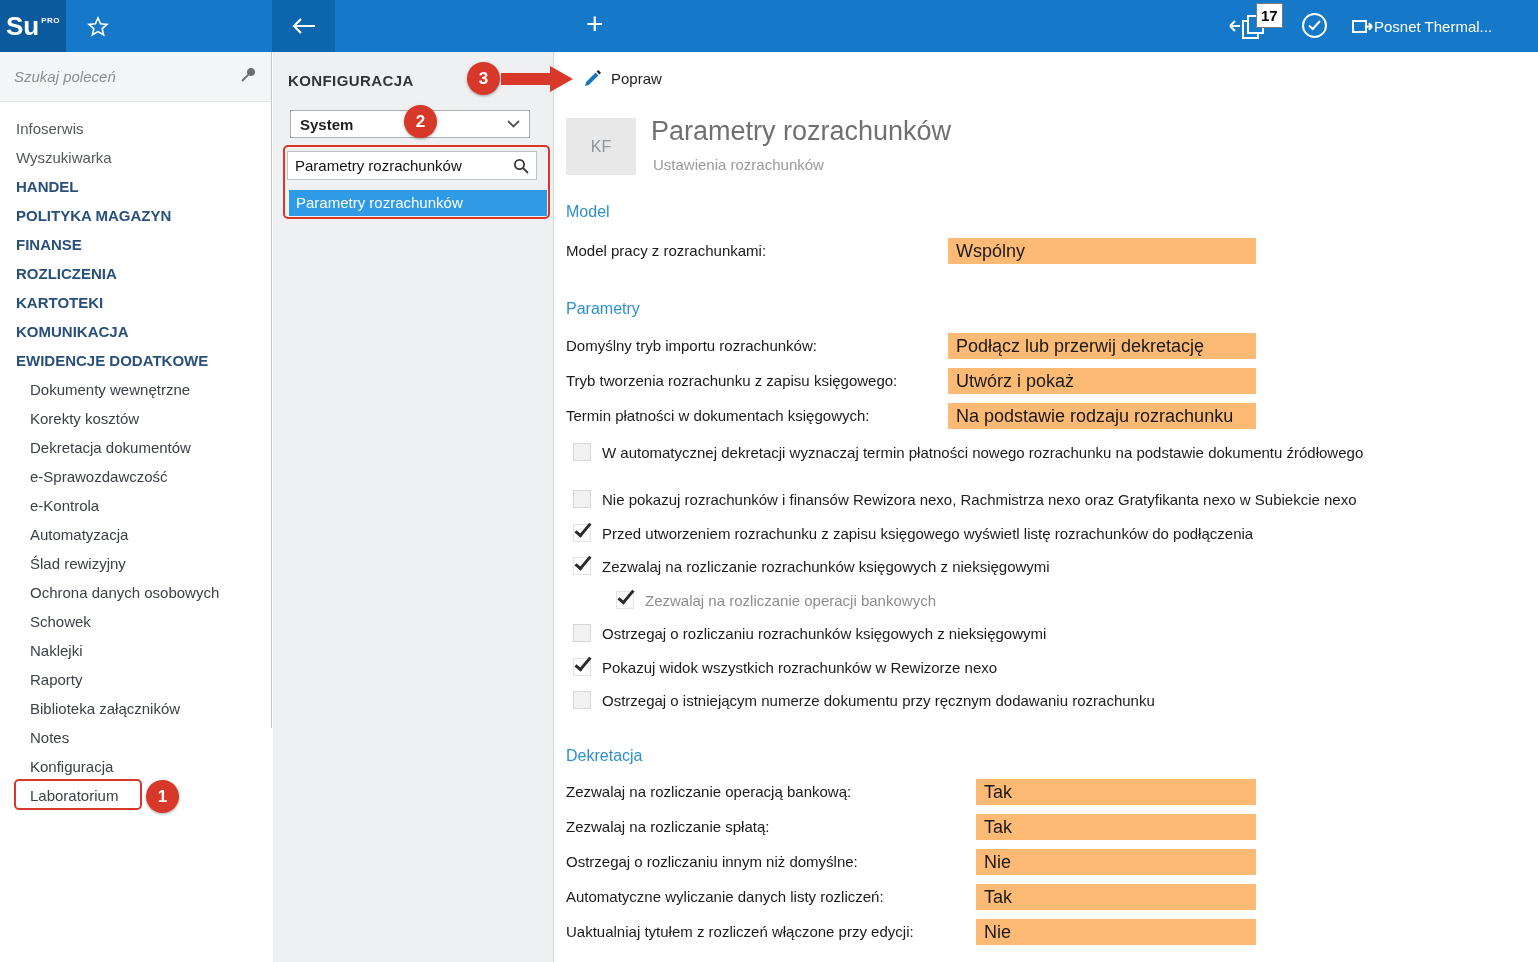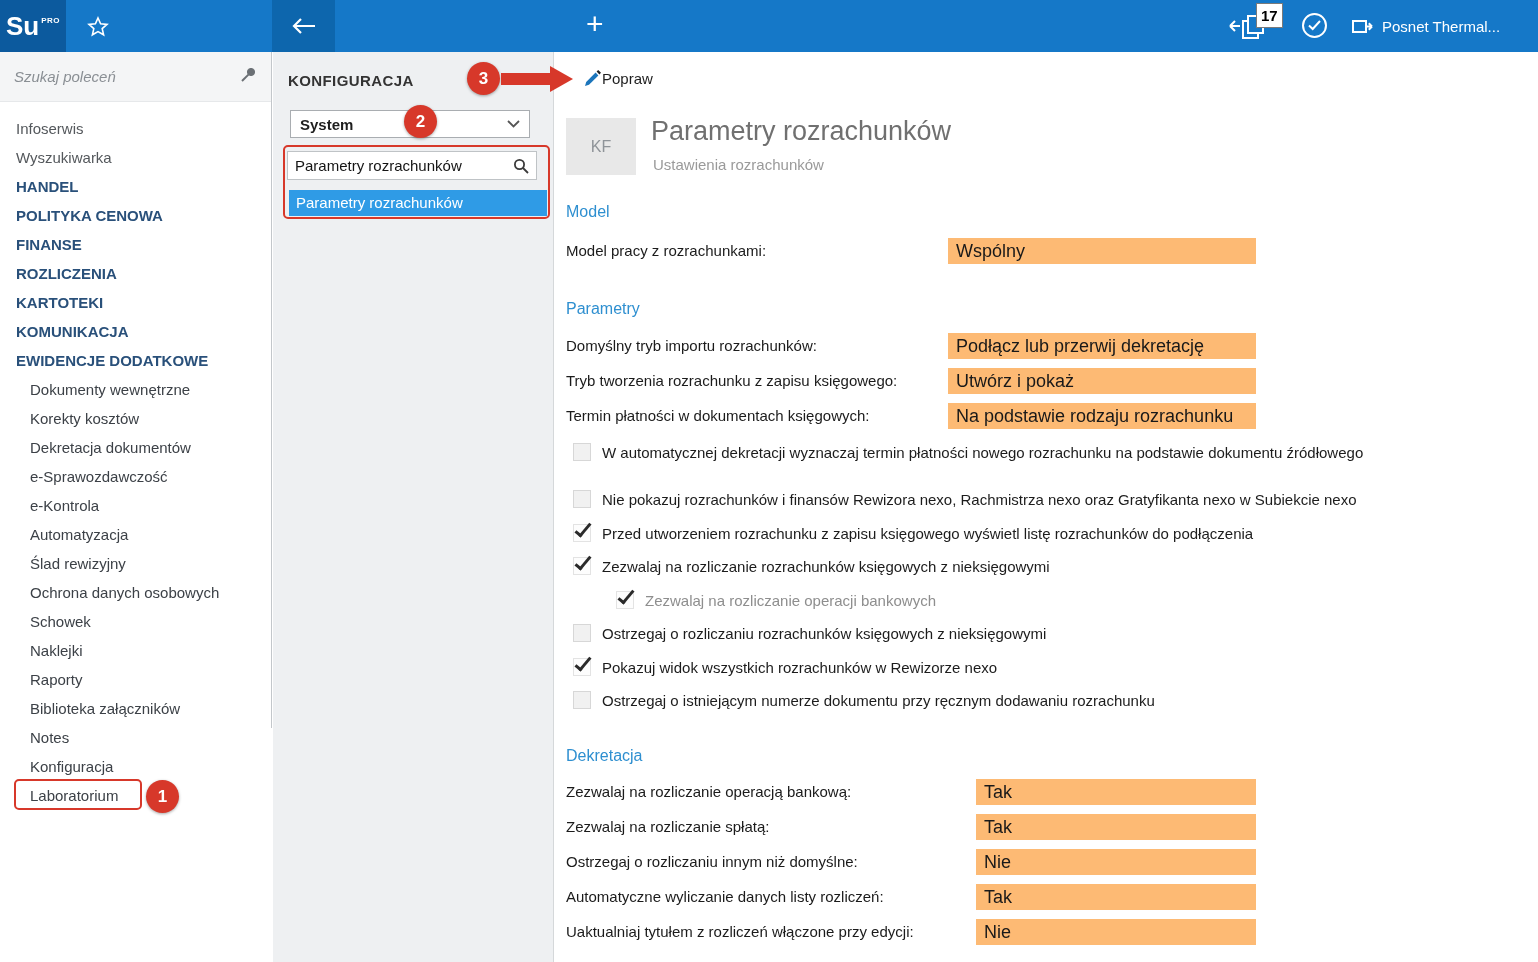--- a/index.html
+++ b/index.html
@@ -10,21 +10,21 @@
   .logo{position:absolute;left:0;top:0;width:66px;height:52px;background:#0c5a9e;color:#fff;display:flex;align-items:center;justify-content:center;font-weight:bold}
   .logo .su{font-size:26px}
   .logo .pro{font-size:8px;margin:-12px 0 0 2px;letter-spacing:.5px}
   .star-btn{position:absolute;left:86px;top:15px;width:24px;height:24px;cursor:pointer}
   .back-btn{position:absolute;left:272px;top:0;width:63px;height:52px;background:#0d66ad;display:flex;align-items:center;justify-content:center;cursor:pointer}
   .tab{position:absolute;left:335px;top:0;width:230px;height:52px;background:#fff;color:#151515;font-size:16px;display:flex;align-items:center;justify-content:center;cursor:default}
   .plus-btn{position:absolute;left:586px;top:7px;color:#fff;font-size:30px;font-weight:300;cursor:pointer}
   .win-stack{position:absolute;left:1226px;top:9px;width:62px;height:36px}
   .badge17{position:absolute;left:1256px;top:3px;min-width:26px;height:25px;background:#fff;border:1px solid #7a7a7a;color:#000;font-size:15px;font-weight:bold;display:flex;align-items:center;justify-content:center;padding:0 4px}
   .check-circle{position:absolute;left:1302px;top:13px;width:25px;height:25px;border:2px solid #fff;border-radius:50%;display:flex;align-items:center;justify-content:center;cursor:pointer}
-  .device{position:absolute;left:1352px;top:0;height:52px;display:flex;align-items:center;gap:8px;color:#fff;font-size:15px;cursor:pointer}
+  .device{position:absolute;left:1352px;top:0;height:52px;display:flex;align-items:center;color:#fff;font-size:15px;cursor:pointer}
 
   
   .sidebar{position:absolute;left:0;top:52px;width:272px;height:676px;background:#fff;border-right:1px solid #c3c7cb}
   .sb-search{height:50px;background:#f4f5f6;border-bottom:1px solid #e6e8ea;display:flex;align-items:center;padding:0 14px;cursor:text}
   .sb-search-text{color:#8a8f94;font-style:italic;font-size:15px}
   .sb-pin{margin-left:auto}
   .menu{list-style:none;margin-top:12px;font-size:15px}
   .menu li{height:29px;line-height:29px;padding-left:16px;white-space:nowrap;cursor:pointer}
   .menu li.normal{color:#54585c}
   .menu li.cat{color:#29507a;font-weight:bold}
@@ -34,21 +34,21 @@
   .config-panel{position:absolute;left:273px;top:52px;width:281px;height:910px;background:#eef0f2;border-right:1px solid #d5d8da}
   .panel-title{position:absolute;left:15px;top:20px;font-size:15px;font-weight:bold;color:#333;letter-spacing:.4px}
   .dropdown{position:absolute;left:17px;top:58px;width:240px;height:28px;background:#fff;border:1px solid #a9adb1;display:flex;align-items:center;padding:0 9px;font-size:15px;font-weight:bold;color:#1e1e1e;cursor:pointer}
   .dropdown .chev{margin-left:auto}
   .search-box{position:absolute;left:14px;top:99px;width:250px;height:29px;background:#fff;border:1px solid #bfc3c6;display:flex;align-items:center;padding:0 7px;font-size:15px;color:#141414;cursor:text}
   .search-box .mag{margin-left:auto}
   .selected-item{position:absolute;left:16px;top:138px;width:258px;height:26px;background:#2f9be6;color:#fff;font-size:15px;line-height:26px;padding-left:7px;cursor:pointer}
 
   
   .toolbar{position:absolute;left:554px;top:52px;width:984px;height:52px;background:#fff;display:flex;align-items:center}
-  .popraw{display:flex;align-items:center;margin-left:29px;font-size:15px;color:#1e1e1e;cursor:pointer}
+  .popraw{display:flex;align-items:center;gap:9px;margin-left:29px;font-size:15px;color:#1e1e1e;cursor:pointer}
 
   
   .main{position:absolute;left:554px;top:104px;width:984px;height:858px;background:#fff}
   .kf-box{position:absolute;left:12px;top:14px;width:70px;height:57px;background:#e8e8e8;color:#8f9499;font-size:16px;display:flex;align-items:center;justify-content:center}
   .main-title{position:absolute;left:97px;top:12px;font-size:27px;color:#707070;white-space:nowrap}
   .main-subtitle{position:absolute;left:99px;top:52px;font-size:15px;color:#9a9a9a}
   .sect{position:absolute;left:12px;font-size:16px;color:#2e8fd0}
   .flabel{position:absolute;left:12px;font-size:15px;color:#1b1b1b;line-height:26px;white-space:nowrap}
   .field{position:absolute;background:#fdba74;height:26px;line-height:26px;padding:0 8px;font-size:18px;color:#191919;cursor:pointer;white-space:nowrap;overflow:hidden}
   .field.p{left:394px;width:308px}
@@ -117,21 +117,21 @@
             <circle cx="11" cy="6" r="3.6"></circle>
             <line x1="8.4" y1="8.6" x2="2" y2="15" stroke-width="2"></line>
           </g>
         </svg>
     </span>
   </div>
   <ul class="menu">
     <li class="normal">Infoserwis</li>
     <li class="normal">Wyszukiwarka</li>
     <li class="cat">HANDEL</li>
-    <li class="cat">POLITYKA CENOWA</li>
+    <li class="cat">POLITYKA MAGAZYN</li>
     <li class="cat">FINANSE</li>
     <li class="cat">ROZLICZENIA</li>
     <li class="cat">KARTOTEKI</li>
     <li class="cat">KOMUNIKACJA</li>
     <li class="cat">EWIDENCJE DODATKOWE</li>
     <li class="sub">Dokumenty wewnętrzne</li>
     <li class="sub">Korekty kosztów</li>
     <li class="sub">Dekretacja dokumentów</li>
     <li class="sub">e-Sprawozdawczość</li>
     <li class="sub">e-Kontrola</li>

